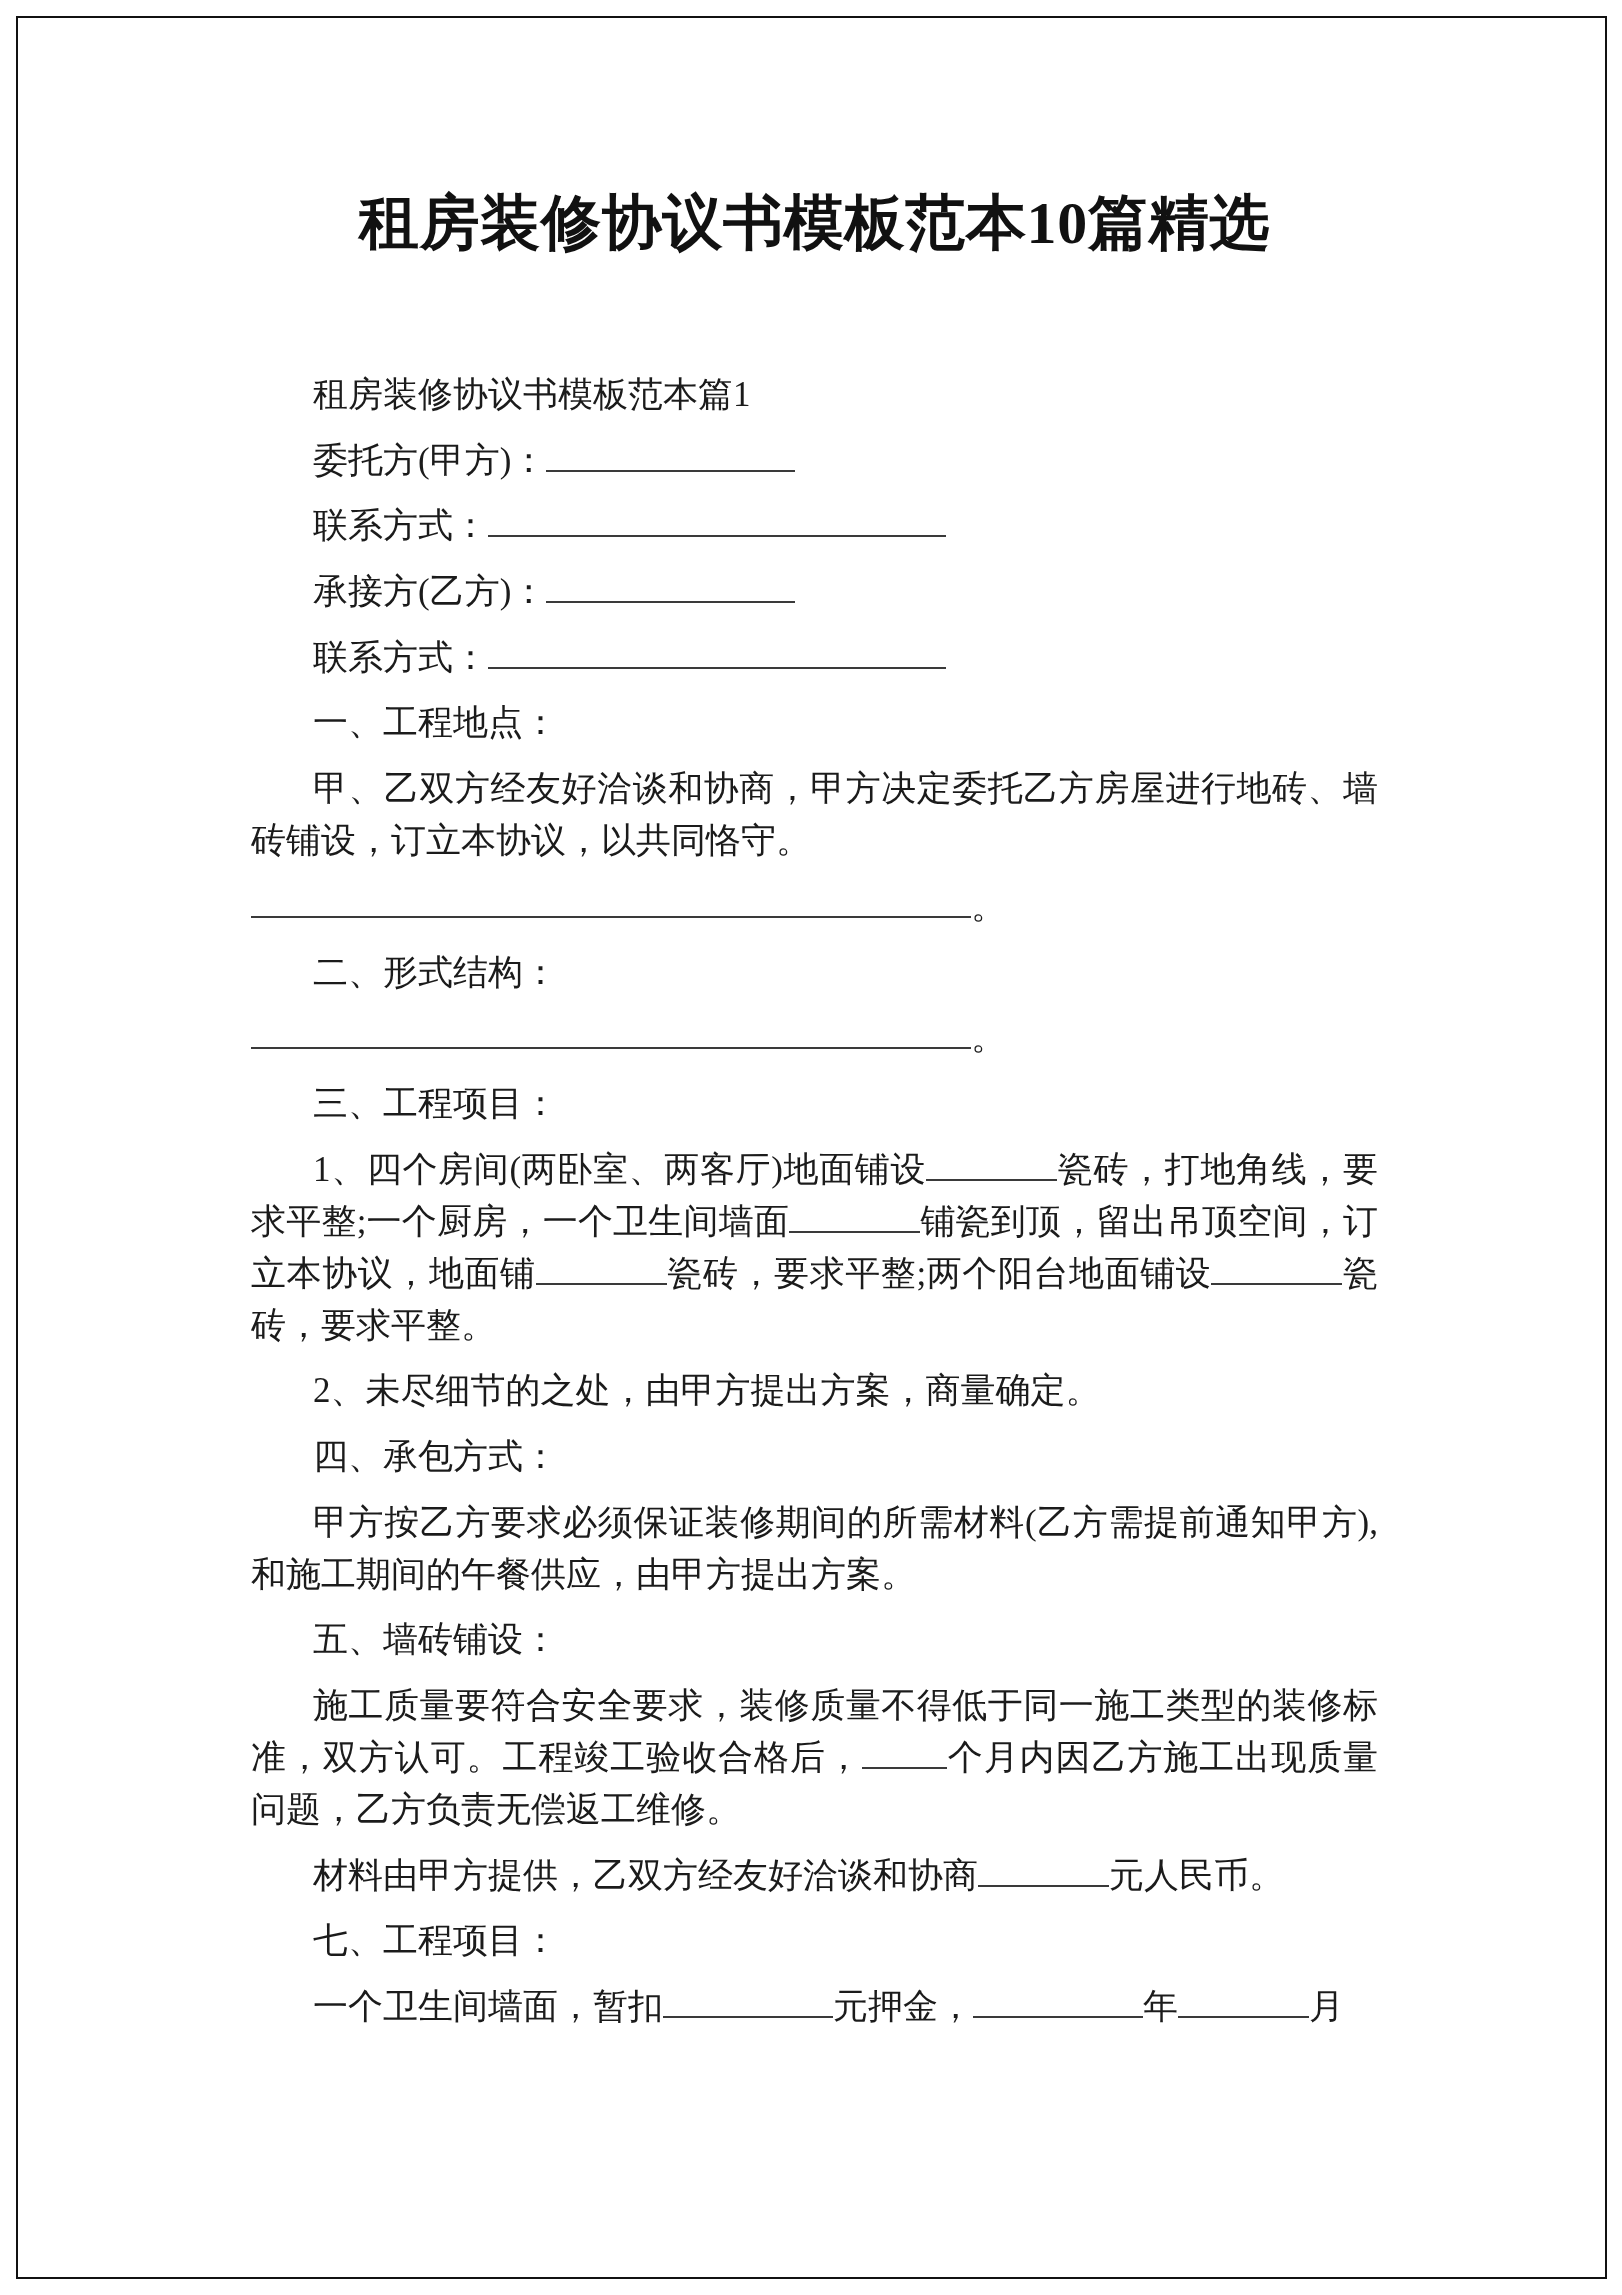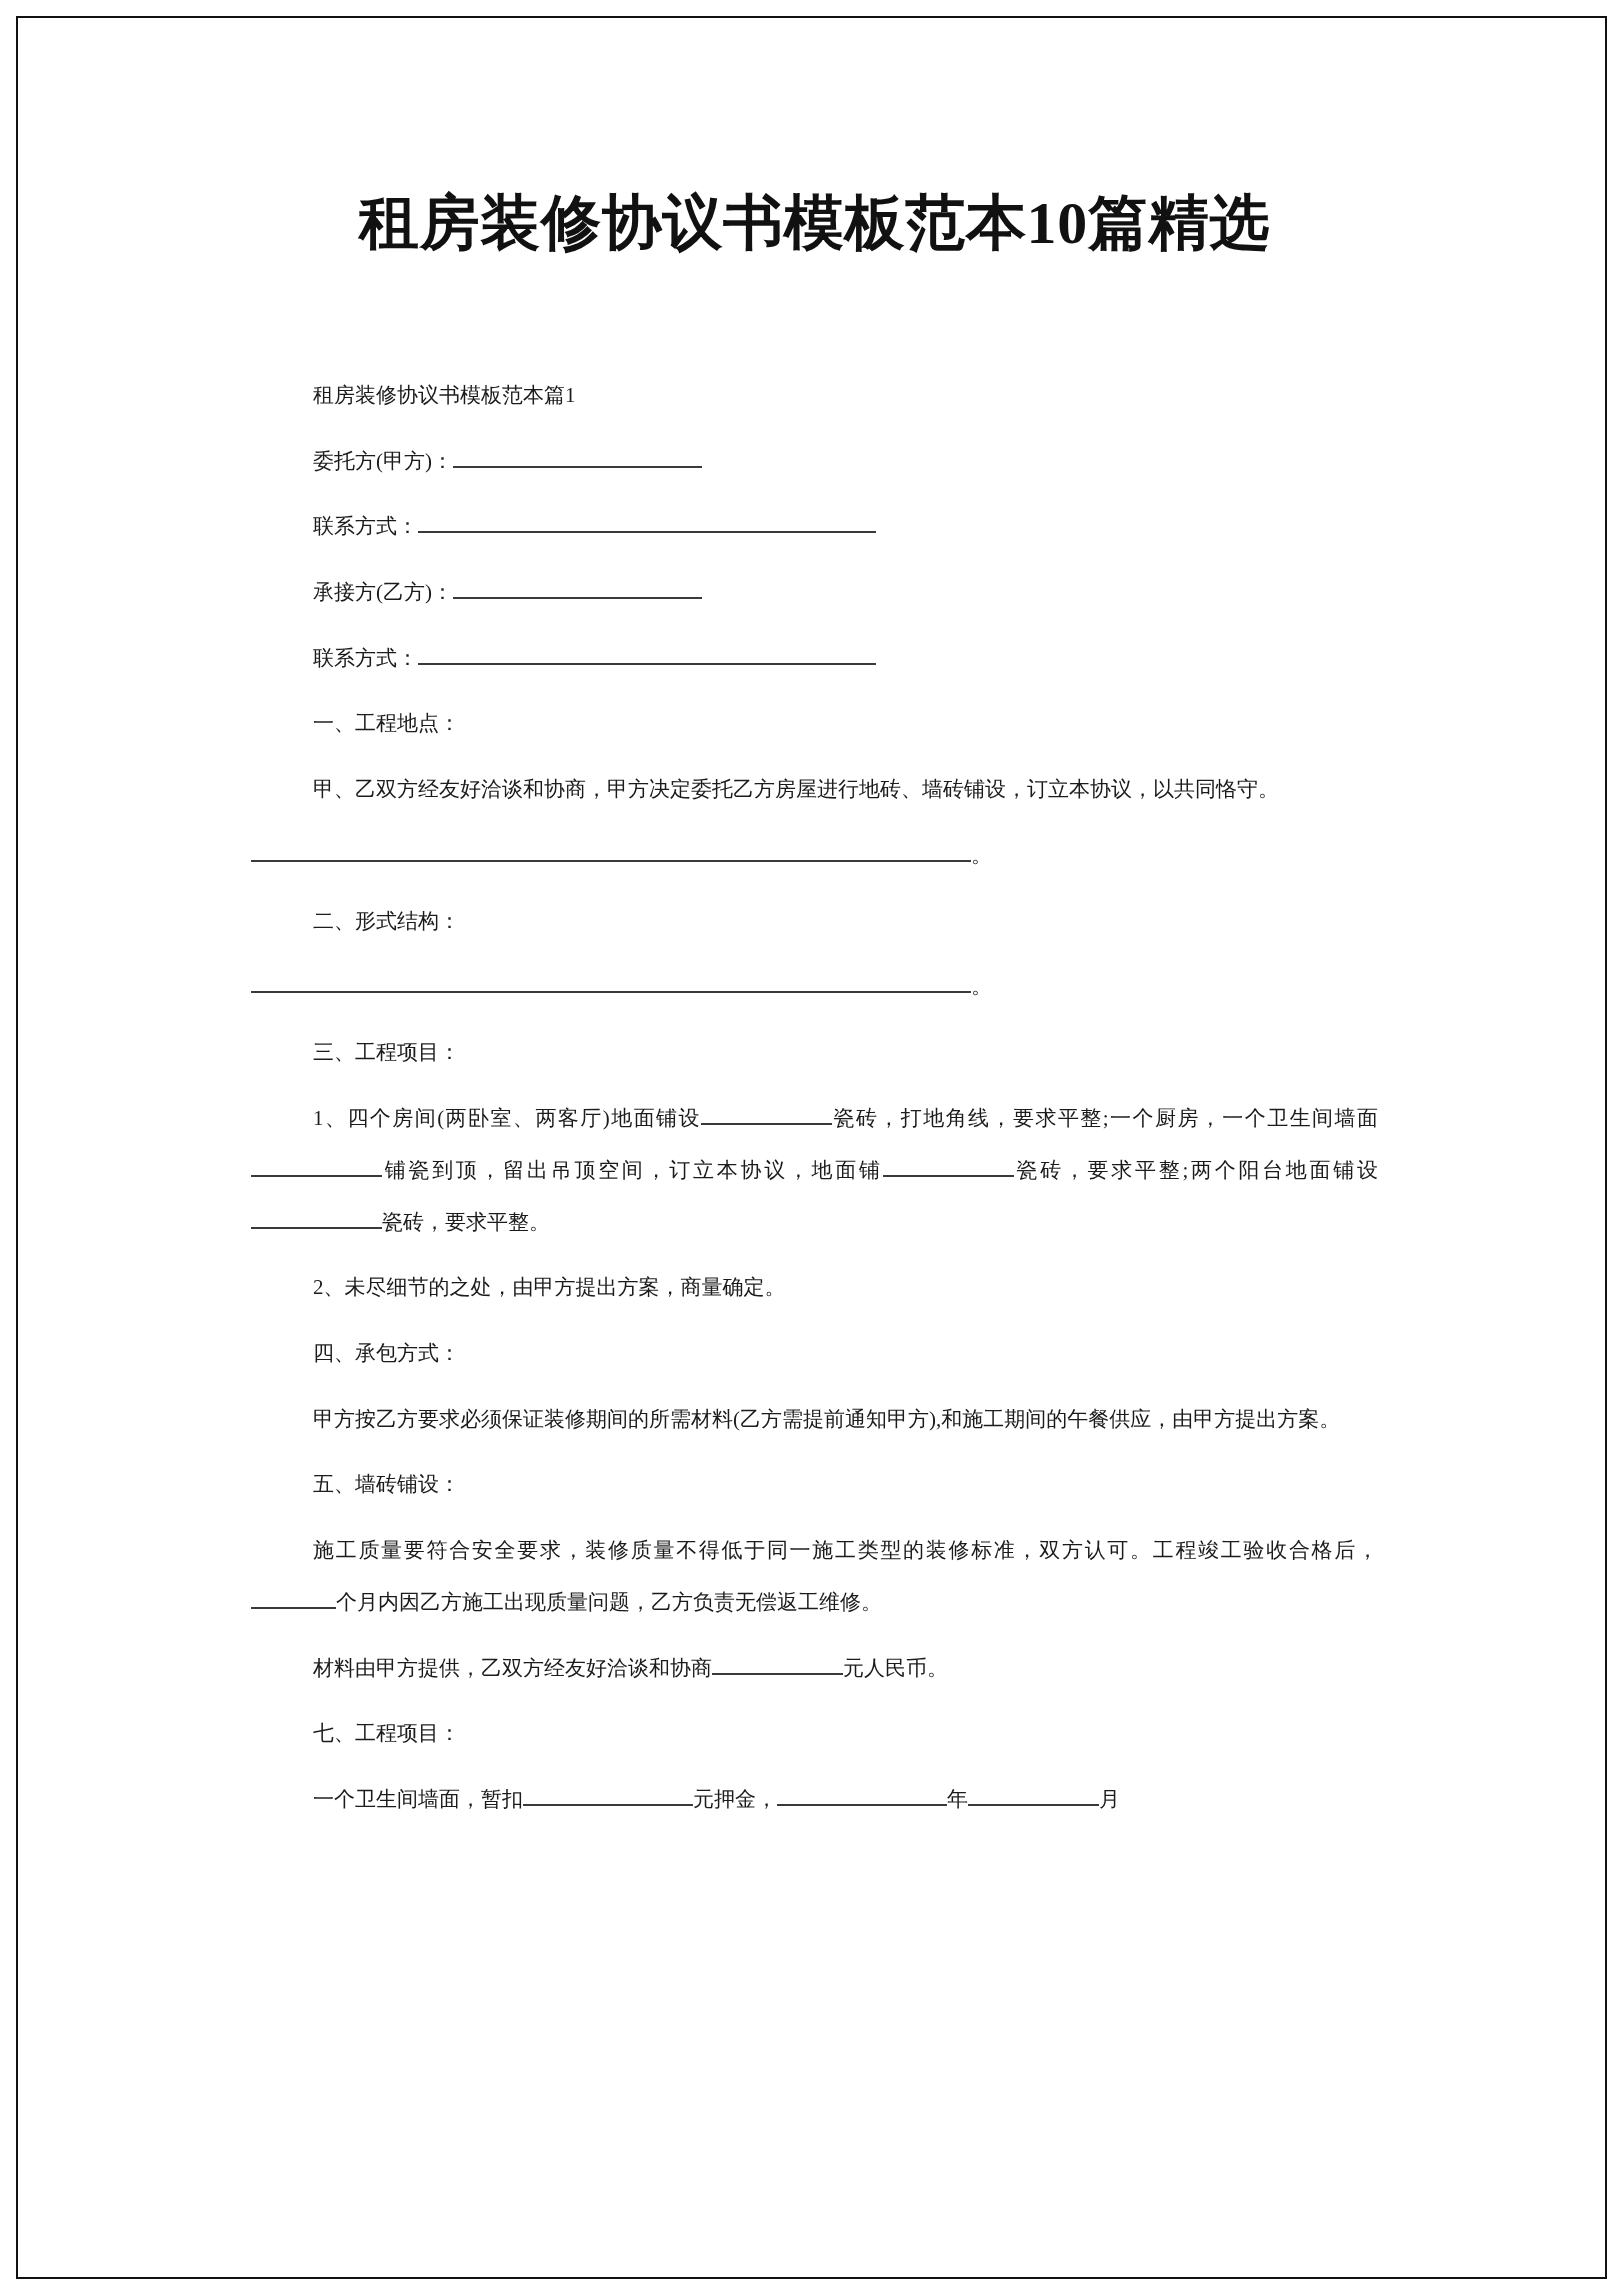--- a/index.html
+++ b/index.html
@@ -32,21 +32,21 @@
     margin: 0 0 108px 0;
     font-size: 60px;
     font-weight: bold;
     text-align: center;
     line-height: 1.25;
     letter-spacing: 0.7px;
     color: #111111;
   }
   .para {
     margin: 0 0 13.7px 0;
-    font-size: 21px;
+    font-size: 35px;
     line-height: 52px;
     text-align: justify;
     word-break: break-all;
   }
   .para.indent {
     text-indent: 62px;
   }
   .blank {
     display: inline-block;
     border-bottom: 2px solid #3a3a3a;

